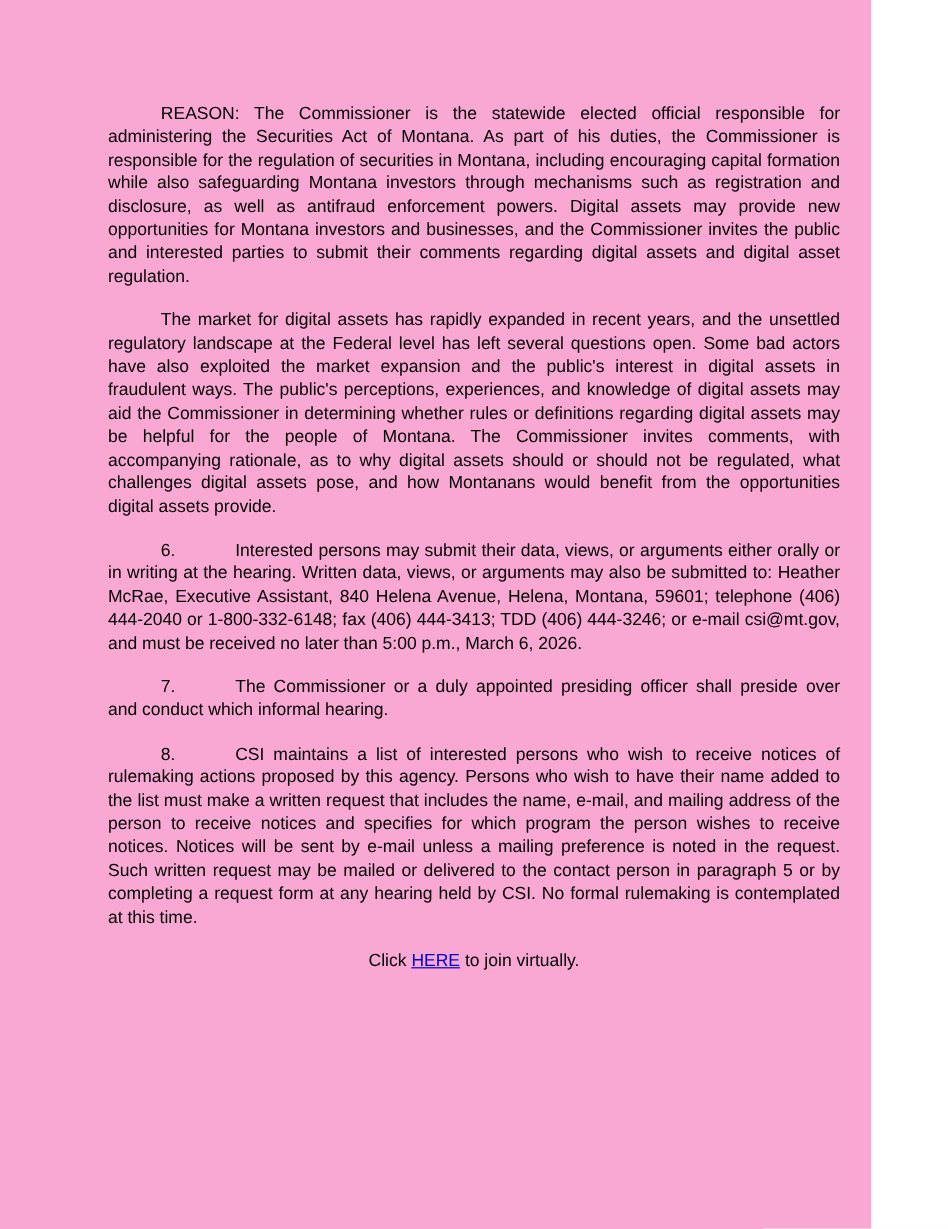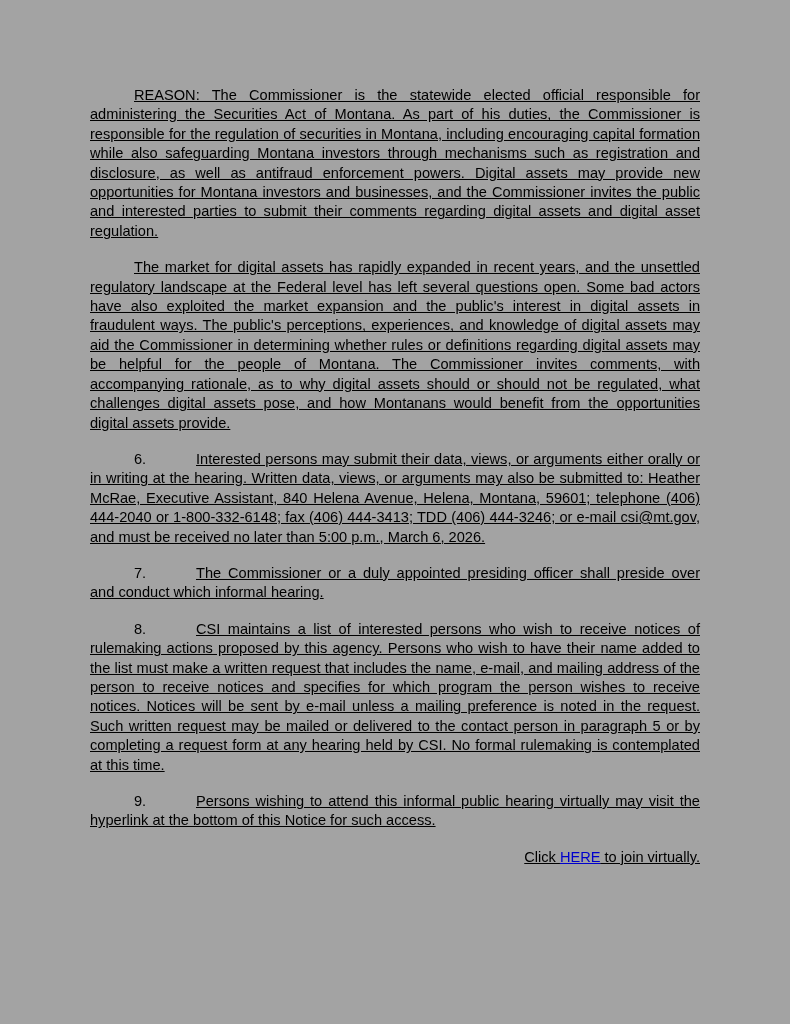--- a/index.html
+++ b/index.html
@@ -8,26 +8,25 @@
     background: #ffffff;
   }
   body {
     width: 790px;
     height: 1024px;
     font-family: "Liberation Sans", sans-serif;
     color: #000000;
   }
   .page {
     position: relative;
-    width: 790px;
+    width: 726px;
     height: 1024px;
-    background: #a3a3a3;
+    background: #f9a8d4;
     box-sizing: border-box;
     padding: 86px 90px 0 90px;
-    text-decoration: underline;
   }
   .doc-body {
     width: 610px;
     font-size: 14.6px;
     line-height: 1.33;
     text-align: justify;
     text-justify: inter-word;
   }
   p.para {
     margin: 0 0 17px 0;
@@ -46,21 +45,21 @@
     width: 62px;
   }
   .heading {
     margin: 12px 0 17px 0;
     font-weight: bold;
     font-size: 14.6px;
     text-align: left;
   }
   .click-line {
     margin: 0;
-    text-align: right;
+    text-align: center;
     font-size: 14.6px;
   }
   a.hyperlink {
     color: #0000cc;
     text-decoration: underline;
   }
 </style>
 </head>
 <body>
 
@@ -70,19 +69,18 @@
     <p class="para"><span class="indent"></span><span>REASON: The Commissioner is the statewide elected official responsible for administering the Securities Act of Montana. As part of his duties, the Commissioner is responsible for the regulation of securities in Montana, including encouraging capital formation while also safeguarding Montana investors through mechanisms such as registration and disclosure, as well as antifraud enforcement powers. Digital assets may provide new opportunities for Montana investors and businesses, and the Commissioner invites the public and interested parties to submit their comments regarding digital assets and digital asset regulation.</span></p>
 
     <p class="para"><span class="indent"></span><span>The market for digital assets has rapidly expanded in recent years, and the unsettled regulatory landscape at the Federal level has left several questions open. Some bad actors have also exploited the market expansion and the public's interest in digital assets in fraudulent ways.  The public's perceptions, experiences, and knowledge of digital assets may aid the Commissioner in determining whether rules or definitions regarding digital assets may be helpful for the people of Montana. The Commissioner invites comments, with accompanying rationale, as to why digital assets should or should not be regulated, what challenges digital assets pose, and how Montanans would benefit from the opportunities digital assets provide.</span></p>
 
     <p class="para"><span class="num-indent"></span><span class="num-label">6.</span><span>Interested persons may submit their data, views, or arguments either orally or in writing at the hearing. Written data, views, or arguments may also be submitted to: Heather McRae, Executive Assistant, 840 Helena Avenue, Helena, Montana, 59601; telephone (406) 444-2040 or 1-800-332-6148; fax (406) 444-3413; TDD (406) 444-3246; or e-mail csi@mt.gov, and must be received no later than 5:00 p.m., March 6, 2026.</span></p>
 
     <p class="para"><span class="num-indent"></span><span class="num-label">7.</span><span>The Commissioner or a duly appointed presiding officer shall preside over and conduct which informal hearing.</span></p>
 
     <p class="para"><span class="num-indent"></span><span class="num-label">8.</span><span>CSI maintains a list of interested persons who wish to receive notices of rulemaking actions proposed by this agency. Persons who wish to have their name added to the list must make a written request that includes the name, e-mail, and mailing address of the person to receive notices and specifies for which program the person wishes to receive notices. Notices will be sent by e-mail unless a mailing preference is noted in the request. Such written request may be mailed or delivered to the contact person in paragraph 5 or by completing a request form at any hearing held by CSI. No formal rulemaking is contemplated at this time.</span></p>
 
-    <p class="para"><span class="num-indent"></span><span class="num-label">9.</span><span>Persons wishing to attend this informal public hearing virtually may visit the hyperlink at the bottom of this Notice for such access.</span></p>
 
 
     <p class="click-line"><span>Click </span><a class="hyperlink" href="#">HERE</a><span> to join virtually.</span></p>
 
   </div>
 </div>
 
 </body></html>

